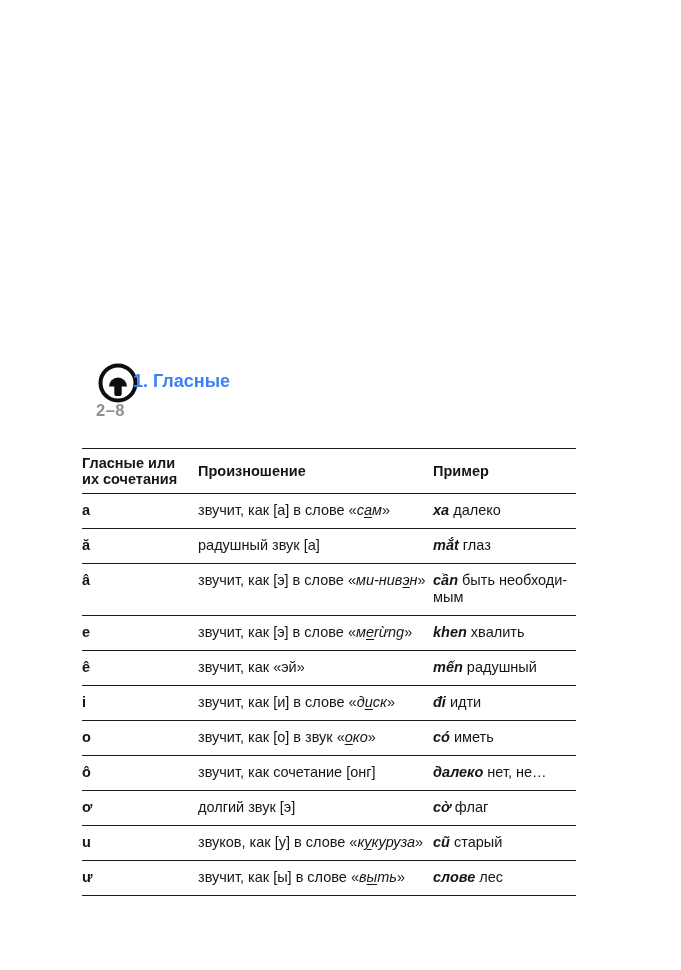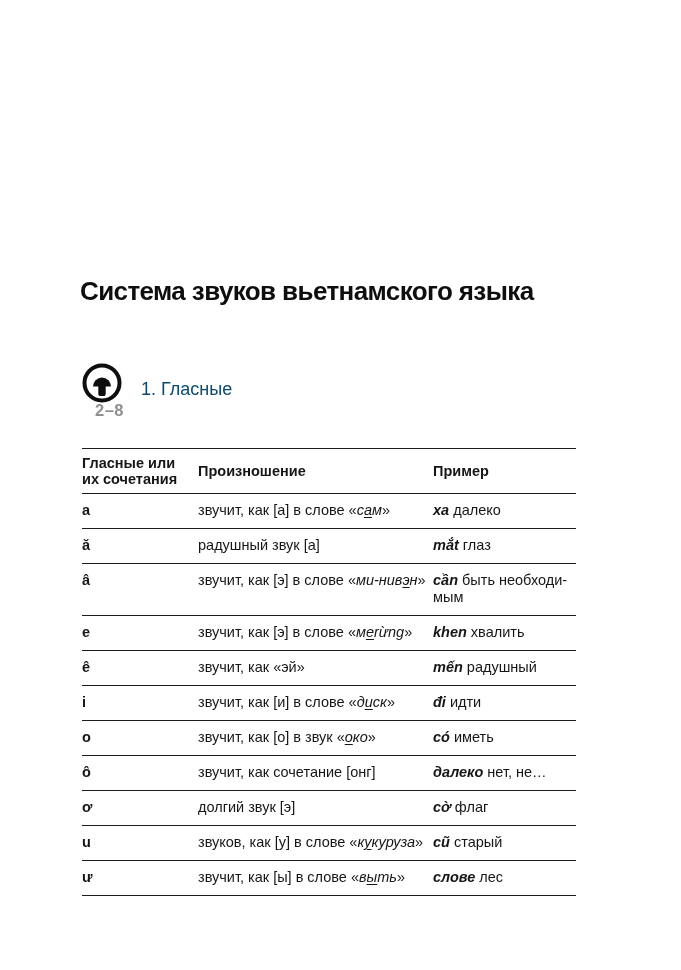--- a/index.html
+++ b/index.html
@@ -10,29 +10,29 @@
     color:#161616;
     font-family:"Liberation Sans",sans-serif;
     overflow:hidden;
   }
   .page-title{
     position:absolute;left:80px;top:276px;margin:0;
     font-size:26px;font-weight:700;letter-spacing:-0.6px;
     color:#0e0e0e;white-space:nowrap;
   }
   .section-head{position:absolute;left:80px;top:362px;width:300px;}
-  .audio-badge{position:absolute;left:0;top:0;width:44px;text-align:right;}
+  .audio-badge{position:absolute;left:16px;top:0;width:44px;text-align:left;}
   .audio-badge svg{display:block;margin:0 auto;}
   .track-range{
     margin-top:-3px;font-weight:700;font-size:16.5px;
     color:#8f8f8f;letter-spacing:0.5px;
   }
   .section-title{
-    position:absolute;left:53px;top:9px;margin:8px;
-    font-size:18px;font-weight:400;color:#0c4a6e;white-space:nowrap;
+    position:absolute;left:53px;top:9px;margin:0;
+    font-size:18px;font-weight:700;color:#3b82f6;white-space:nowrap;
   }
   table.vowels{
     position:absolute;left:82px;top:448px;
     width:494px;border-collapse:collapse;table-layout:fixed;
     font-size:14.5px;line-height:17px;color:#161616;
   }
   thead tr{border-top:1px solid #1c1c1c;border-bottom:1px solid #1c1c1c;}
   tbody tr{border-bottom:1px solid #1c1c1c;}
   th{
     text-align:left;font-weight:700;vertical-align:middle;
@@ -44,21 +44,20 @@
   .nw{white-space:nowrap;}
   .it{font-style:italic;}
   .ul{font-style:italic;text-decoration:underline;text-underline-offset:2px;}
   .vn{font-weight:700;font-style:italic;}
 </style>
 </head>
 <body>
 
 <div class="page">
 
-  <h1 class="page-title">Система звуков вьетнамского языка</h1>
 
   <div class="section-head">
     <div class="audio-badge">
       <svg width="42" height="42" viewBox="0 0 42 42" aria-hidden="true">
         <circle cx="21" cy="21" r="17.5" fill="none" stroke="#0e0e0e" stroke-width="4"></circle>
         <path d="M12,24.5 a9,9 0 0 1 18,0 z" fill="#0e0e0e"></path>
         <rect x="17.3" y="22" width="7.4" height="12" rx="2.6" fill="#0e0e0e"></rect>
       </svg>
       <div class="track-range">2–8</div>
     </div>

